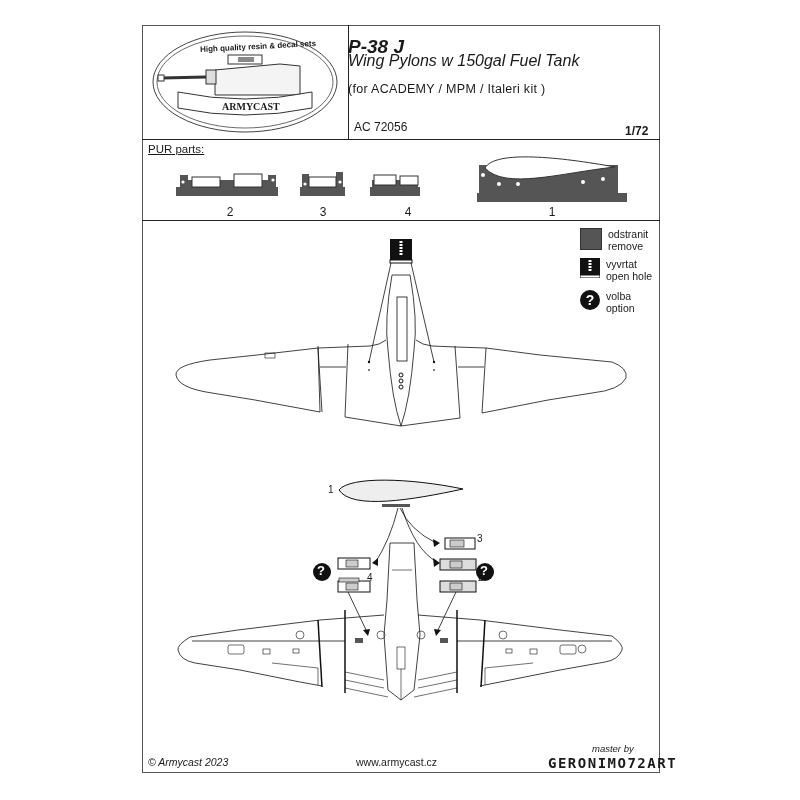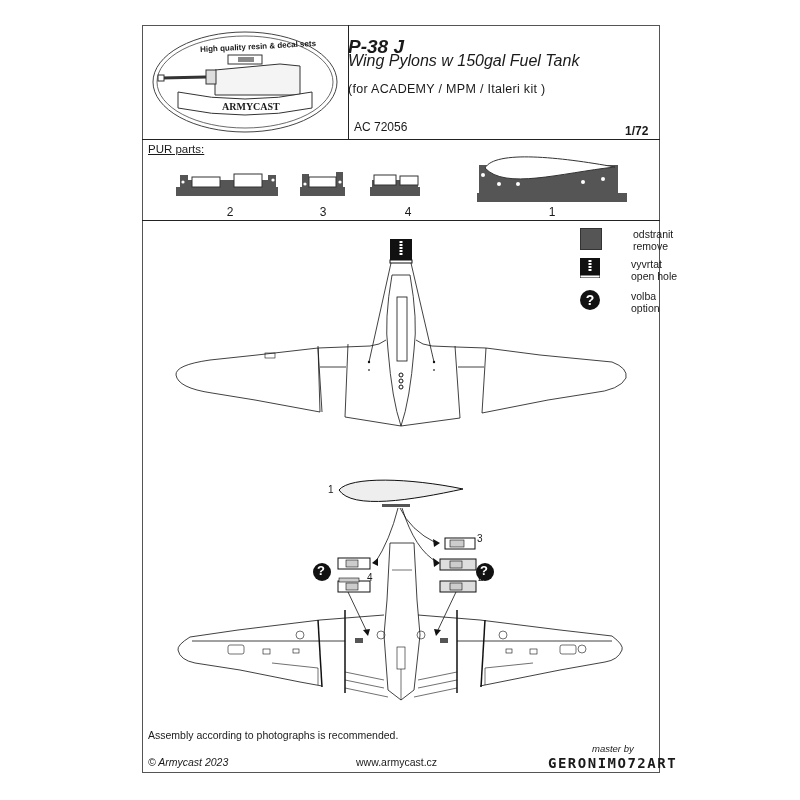--- a/index.html
+++ b/index.html
@@ -9,21 +9,21 @@
   .vline { position:absolute; width:0; border-left:1px solid #222; }
   .abs { position:absolute; }
   .title { position:absolute; left:348px; width:264px; text-align:left; font-style:italic; }
   .t1 { top:36px; font-size:19px; font-weight:bold; }
   .t2 { top:52px; font-size:16px; }
   .t3 { top:82px; font-size:12.5px; font-style:normal; letter-spacing:0.3px; }
   .code { left:354px; top:120px; font-size:12px; }
   .scale { left:625px; top:124px; font-size:12px;font-weight:bold; }
   .pur { left:148px; top:143px; font-size:11.5px; text-decoration:underline; }
   .partnum { font-size:12px; position:absolute; width:30px; text-align:center; }
-  .legend-item { position:absolute; left:580px; display:flex; align-items:flex-start;gap:25px; }
+  .legend-item { position:absolute; left:580px; display:flex; align-items:flex-start; }
   .legend-text { font-size:10.5px; line-height:12px; margin-left:6px; }
   .note { left:148px; top:729px; font-size:10.5px; line-height:12px; }
   .copy { left:148px; top:756px; font-size:10.5px;font-style:italic; }
   .url { left:356px; top:756px; font-size:10.5px; }
   .master { left:592px; top:743px; font-size:9.5px; font-style:italic; }
   .brand { left:548px; top:755px; font-size:14px; font-weight:bold; letter-spacing:1.5px; font-family:"DejaVu Sans Mono", monospace; }
   .callout { position:absolute; font-size:10px; }
   svg { position:absolute; left:0; top:0; }
 </style>
 </head>
@@ -229,18 +229,17 @@
   <rect x="440" y="638" width="8" height="5" fill="#555"></rect>
 </svg>
 <div class="abs" style="left:317px; top:563px; color:#fff; font-weight:bold; font-size:13px;">?</div>
 <div class="abs" style="left:480px; top:563px; color:#fff; font-weight:bold; font-size:13px;">?</div>
 <div class="callout" style="left:328px; top:484px;">1</div>
 <div class="callout" style="left:477px; top:533px;">3</div>
 <div class="callout" style="left:367px; top:572px;">4</div>
 <div class="callout" style="left:478px; top:572px;">2</div>
 
 <div class="abs note">
-  <div>Assembly according to photographs is recommended.</div>
 </div>
 <div class="abs copy">© Armycast 2023</div>
 <div class="abs url">www.armycast.cz</div>
 <div class="abs master">master by</div>
 <div class="abs brand">GERONIMO72ART</div>
 
 </body></html>

